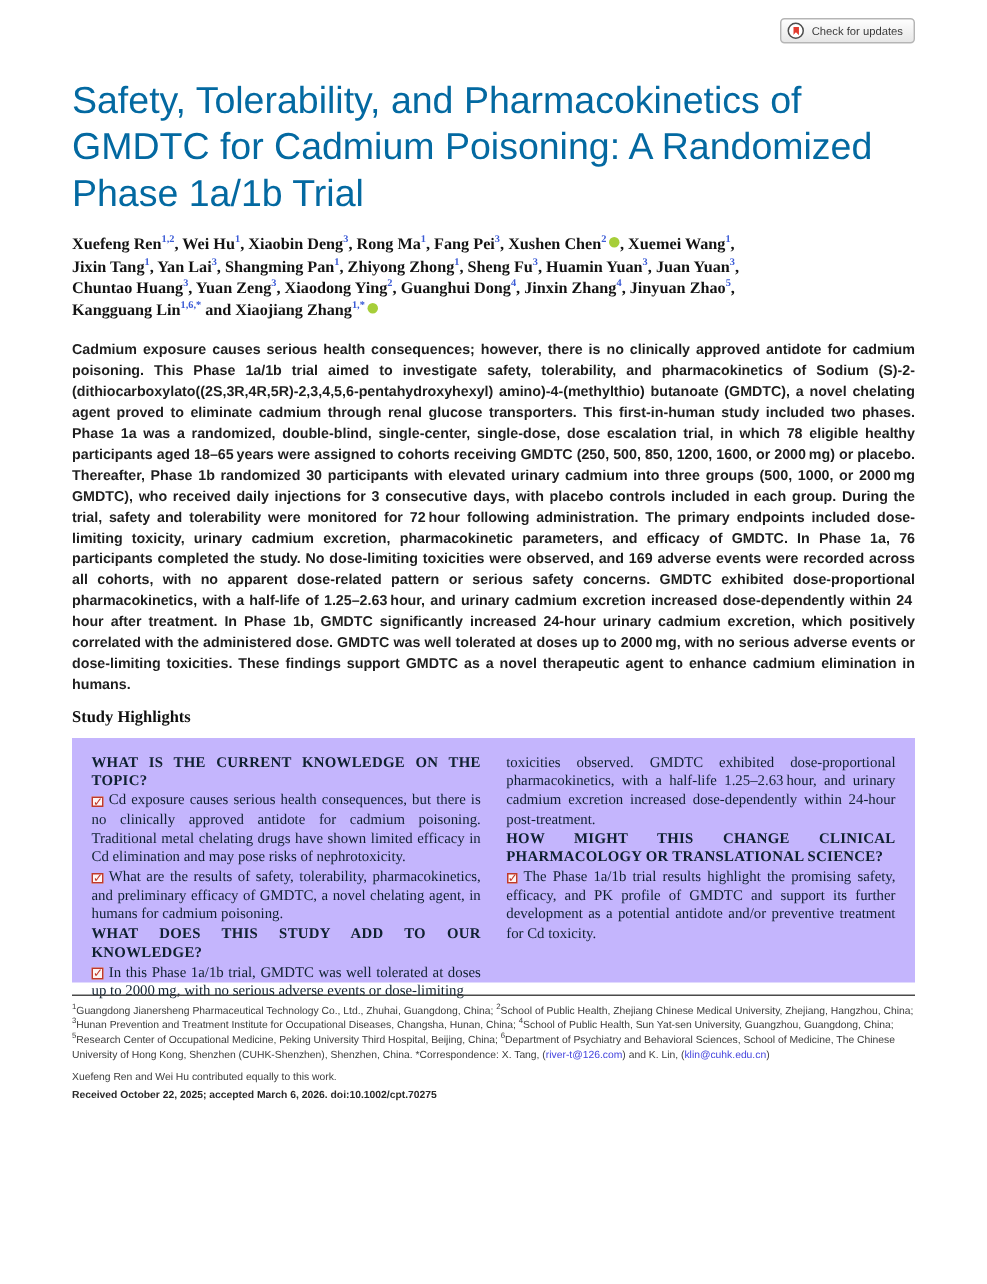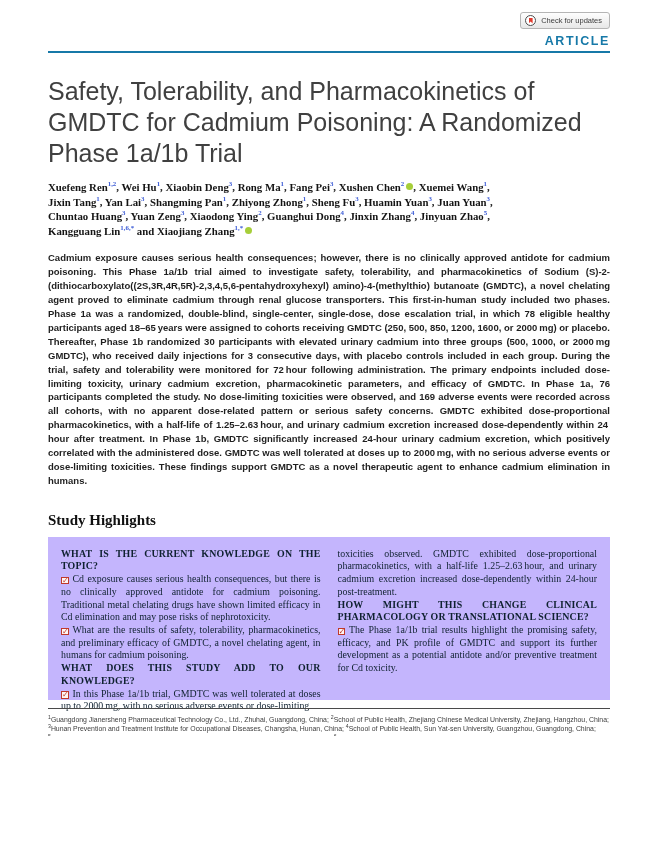--- a/index.html
+++ b/index.html
@@ -15,36 +15,36 @@
   .cm-circle{width:11px;height:11px;border-radius:50%;border:1.4px solid #4d4d4d;background:#fff;
     display:inline-flex;align-items:center;justify-content:center;box-sizing:border-box;}
   .cm-bookmark{width:4px;height:6px;background:#e23b2e;
     clip-path:polygon(0 0,100% 0,100% 100%,50% 66%,0 100%);}
 
   
   .article-row{margin-top:5px;text-align:right;font-weight:bold;font-size:12.5px;
     letter-spacing:1.6px;color:#1779a8;border-bottom:2.5px solid #1779a8;padding-bottom:3px;}
 
   
-  .title{margin-top:23px;font-size:25px;line-height:31px;color:#404040;font-weight:400;}
+  .title{margin-top:23px;font-size:25px;line-height:31px;color:#0369a1;font-weight:400;}
 
   
   .authors{margin-top:11px;font-family:"Liberation Serif",serif;font-weight:bold;
     font-size:10.8px;line-height:14.6px;color:#141414;}
   .authors sup{color:#3b5bd6;font-size:6.9px;line-height:0;}
   .orcid{display:inline-block;width:7px;height:7px;border-radius:50%;background:#a6ce39;
     margin-left:2px;vertical-align:1px;cursor:pointer;}
 
   
   .abstract{margin-top:13px;font-size:9.5px;line-height:13.9px;font-weight:bold;
     text-align:justify;color:#1f1f1f;}
 
   
-  .sh-heading{margin-top:24px;font-family:"Liberation Serif",serif;font-weight:bold;
-    font-size:15px;color:#101010;}
+  .sh-heading{margin-top:8px;font-family:"Liberation Serif",serif;font-weight:bold;
+    font-size:11px;color:#101010;}
   .hl-box{margin-top:8px;background:#c4b5fd;padding:11px 13px 12px 13px;display:flex;gap:17px;
     min-height:163px;box-sizing:border-box;}
   .hl-col{flex:1;font-family:"Liberation Serif",serif;font-size:9.9px;line-height:12.7px;
     color:#0f2130;text-align:justify;}
   .hl-h{font-weight:bold;letter-spacing:0.2px;}
   .hl-check{display:inline-block;width:7.5px;height:7.5px;box-sizing:border-box;
     border:1.2px solid #c0392b;background:#fdf5f3;color:#c0392b;font-size:8px;line-height:6.5px;
     text-align:center;margin-right:4px;vertical-align:-0.5px;font-family:"Liberation Sans",sans-serif;}
 
   
@@ -69,21 +69,20 @@
 
   <div class="badge-row">
     <span class="crossmark">
       <span class="cm-circle">
         <span class="cm-bookmark"></span>
       </span>
       <span>Check for updates</span>
     </span>
   </div>
 
-  <div class="article-row">ARTICLE</div>
 
   <div class="title">
     <div>Safety, Tolerability, and Pharmacokinetics of</div>
     <div>GMDTC for Cadmium Poisoning: A Randomized</div>
     <div>Phase 1a/1b Trial</div>
   </div>
 
   <div class="authors">
       <div><span>Xuefeng Ren</span><sup>1,2</sup>, <span>Wei Hu</span><sup>1</sup>, <span>Xiaobin Deng</span><sup>3</sup>, <span>Rong Ma</span><sup>1</sup>, <span>Fang Pei</span><sup>3</sup>, <span>Xushen Chen</span><sup>2</sup><span class="orcid"></span>, <span>Xuemei Wang</span><sup>1</sup>,</div>
       <div><span>Jixin Tang</span><sup>1</sup>, <span>Yan Lai</span><sup>3</sup>, <span>Shangming Pan</span><sup>1</sup>, <span>Zhiyong Zhong</span><sup>1</sup>, <span>Sheng Fu</span><sup>3</sup>, <span>Huamin Yuan</span><sup>3</sup>, <span>Juan Yuan</span><sup>3</sup>,</div>

